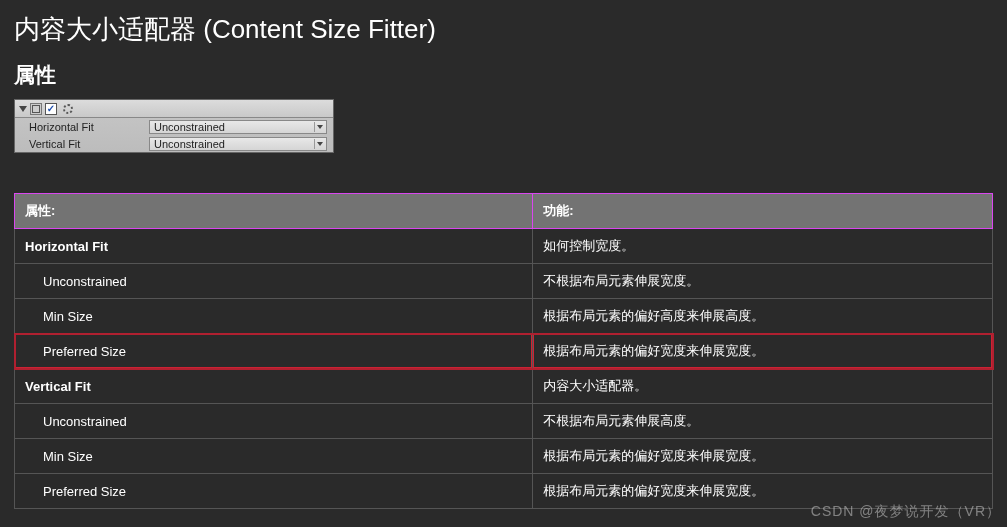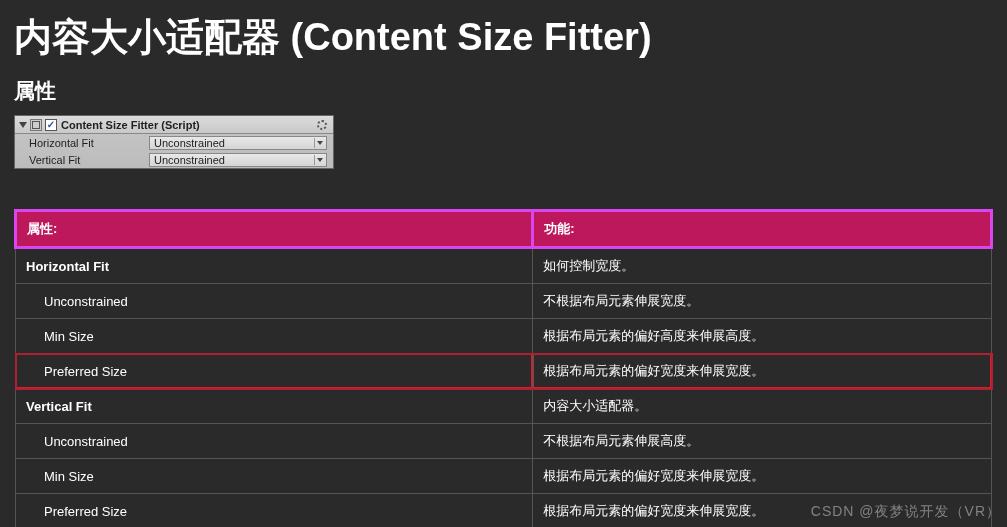--- a/index.html
+++ b/index.html
@@ -7,22 +7,22 @@
       background: #2a2a2a;
       color: #fff;
       font-family: Arial, "Microsoft YaHei", sans-serif;
       width: 1007px;
       height: 527px;
       overflow: hidden;
       padding: 12px 14px;
       position: relative;
     }
     h1 {
-      font-size: 38px;
-      font-weight: bold;
+      font-size: 26px;
+      font-weight: normal;
       margin-bottom: 14px;
     }
     h2 {
       font-size: 21px;
       font-weight: bold;
       margin-bottom: 10px;
       font-family: Liberation Mono, monospace;
     }
     
     .inspector {
@@ -106,22 +106,22 @@
 
     
     table {
       width: 100%;
       border-collapse: collapse;
       font-size: 13px;
     }
     thead th {
       text-align: left;
       font-weight: bold;
-      background: #be185d;
-      border: 3px solid #d946ef;
+      background: #737373;
+      border: 1px solid #d946ef;
       padding: 8px 10px;
     }
     tbody td {
       border: 1px solid #555;
       padding: 8px 10px;
       background: #2a2a2a;
     }
     .col-prop { width: 53%; }
     .bold td:first-child { font-weight: bold; }
     .indent td:first-child { padding-left: 28px; }
@@ -141,21 +141,20 @@
 <body>
 
 <h1>内容大小适配器 (Content Size Fitter)</h1>
 <h2>属性</h2>
 
 <div class="inspector">
   <div class="inspector-header">
     <span class="tri"></span>
     <span class="component-icon"></span>
     <span class="chk">✓</span>
-    <span class="inspector-title">Content Size Fitter (Script)</span>
     <span class="gear"></span>
   </div>
   <div class="inspector-row">
     <span class="inspector-label">Horizontal Fit</span>
     <span class="dropdown">Unconstrained</span>
   </div>
   <div class="inspector-row">
     <span class="inspector-label">Vertical Fit</span>
     <span class="dropdown">Unconstrained</span>
   </div>

